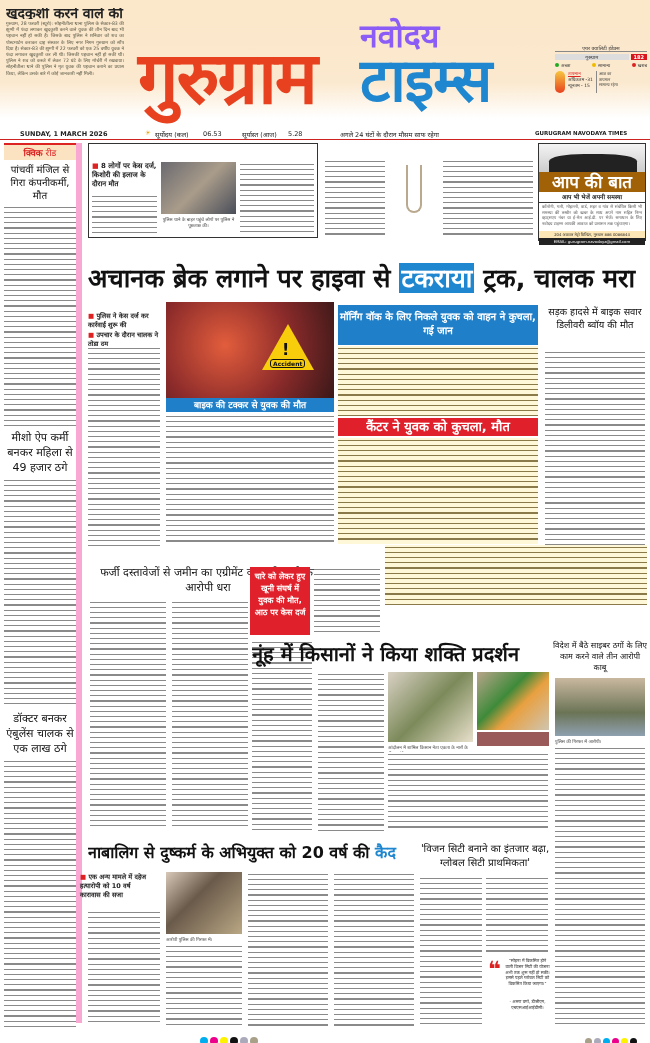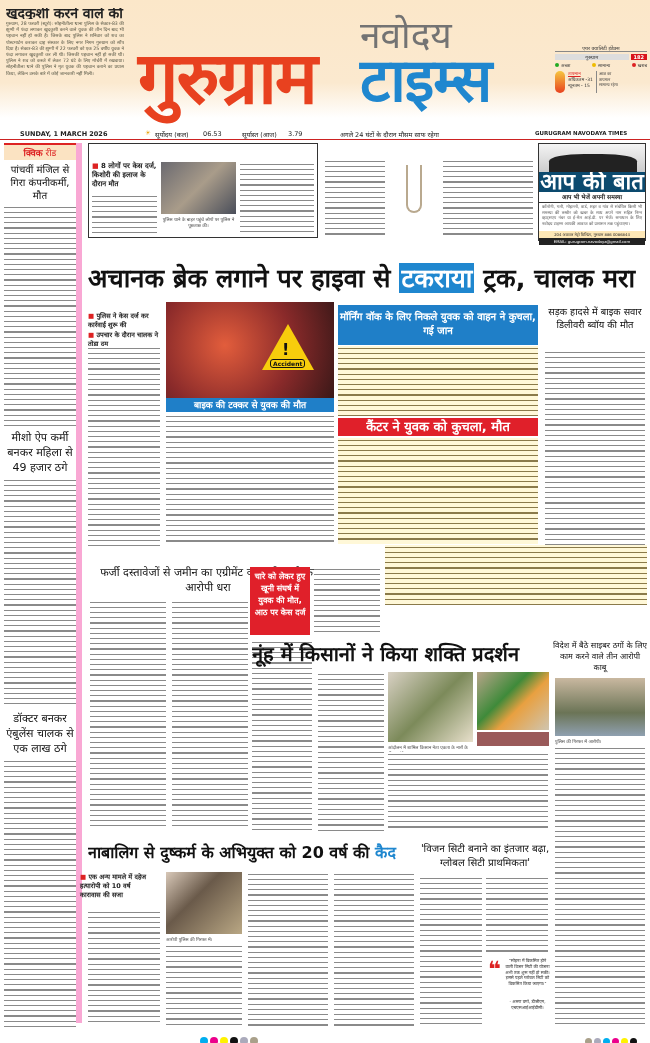--- a/index.html
+++ b/index.html
@@ -5,21 +5,21 @@
 *{box-sizing:border-box;margin:0;padding:0}
 body{width:650px;height:1043px;background:#fff;font-family:"DejaVu Sans",sans-serif;position:relative;overflow:hidden;color:#222}
 .abs{position:absolute}
 .txt{font-size:4.6px;line-height:6.2px;color:#555;text-align:justify}
 .lines{background:repeating-linear-gradient(#fff 0 1.6px,#8a8a8a 1.6px 2.8px,#fff 2.8px 5.2px);}
 .lines.yel{background:repeating-linear-gradient(#fff8d8 0 1.6px,#8a7a4a 1.6px 2.8px,#fff8d8 2.8px 5.2px);}
 .head{font-family:"DejaVu Sans",sans-serif;font-weight:bold;color:#111;white-space:nowrap;overflow:hidden}
 .masthead{left:0;top:0;width:650px;height:118px;background:linear-gradient(#fbe7c9 0%,#fbe9cf 70%,#fff 100%)}
 .topstory{left:6px;top:8px;width:118px;height:110px}
 .logo1{left:138px;top:38px;font-size:72px;font-weight:900;color:#e8411f;letter-spacing:-2px;line-height:80px}
-.logo2{left:360px;top:18px;font-size:37px;font-weight:400;color:#737373;line-height:36px}
+.logo2{left:360px;top:18px;font-size:32px;font-weight:700;color:#8b5cf6;line-height:36px}
 .logo3{left:360px;top:48px;font-size:60px;font-weight:900;color:#1f87cf;line-height:64px;letter-spacing:-1px}
 .aqi{left:555px;top:45px;width:92px;height:60px;font-size:5px;color:#333}
 .dateline{left:0;top:128px;width:650px;height:12px;font-size:6.5px;border-bottom:1.5px solid #c22}
 .sec{border:1px solid #333}
 .redbar{background:#e0202a;color:#fff}
 .bluebar{background:#1f7fc8;color:#fff}
 .photo{background:#888}
 .dot{display:inline-block;width:8px;height:8px;border-radius:50%;margin-right:2px}
 </style>
 </head>
@@ -55,21 +55,21 @@
     <div style="font-size:4px;line-height:5.5px;border-left:0.5px solid #888;padding-left:2px;width:26px">आज का तापमान सामान्य रहेगा</div>
   </div>
 </div>
 
 <div class="abs dateline">
   <span class="abs" style="left:20px;top:2px;font-weight:bold">SUNDAY, 1 MARCH 2026</span>
   <span class="abs" style="left:145px;top:1px;color:#e8a000">☀</span>
   <span class="abs" style="left:155px;top:2px">सूर्योदय (कल)</span>
   <span class="abs" style="left:203px;top:2px">06.53</span>
   <span class="abs" style="left:242px;top:2px">सूर्यास्त (आज)</span>
-  <span class="abs" style="left:288px;top:2px">3.79</span>
+  <span class="abs" style="left:288px;top:2px">5.28</span>
   <span class="abs" style="left:340px;top:2px">अगले 24 घंटों के दौरान मौसम साफ रहेगा</span>
   <span class="abs" style="left:535px;top:2px;font-weight:bold;font-size:5.5px">GURUGRAM NAVODAYA TIMES</span>
 </div>
 
 <div class="abs" style="left:4px;top:143px;width:78px;height:880px;border-right:6px solid #f9a8d4">
   <div style="background:#fbe3c2;text-align:center;font-size:9px;padding:1px 0;border-top:2px solid #d22">
     <span style="color:#d22;font-weight:bold">क्विक</span> <span style="color:#d22">रीड</span>
   </div>
   <div class="head" style="white-space:normal;font-size:10px;line-height:13px;text-align:center;font-weight:normal;margin:3px 0">पांचवीं मंजिल से गिरा कंपनीकर्मी, मौत</div>
   <div class="lines" style="height:222px"></div>
@@ -92,21 +92,21 @@
   <div class="abs" style="left:64px;top:22px;width:50px;height:60px;background:#fff">
     <div style="margin:0 auto;width:16px;height:48px;border:2px solid #b9a98f;border-radius:0 0 8px 8px;border-top:none"></div>
   </div>
   <div class="abs lines" style="left:118px;top:16px;width:90px;height:76px"></div>
 </div>
 
 <div class="abs sec" style="left:538px;top:143px;width:108px;height:98px">
   <div style="height:28px;background:linear-gradient(#f4f4f4,#ccc);position:relative">
     <div style="position:absolute;left:10px;bottom:0;width:88px;height:18px;background:#222;border-radius:40% 40% 0 0"></div>
   </div>
-  <div style="background:#0c4a6e;color:#fff;text-align:center;font-weight:900;font-size:22px;line-height:20px">आप की बात</div>
+  <div style="background:#a16207;color:#fff;text-align:center;font-weight:900;font-size:17px;line-height:20px">आप की बात</div>
   <div style="text-align:center;font-size:6px;font-weight:bold;border-bottom:1px solid #333;padding:1px">आप भी भेजें अपनी समस्या</div>
   <div class="txt" style="padding:1px 3px;height:28px;overflow:hidden;font-size:4.2px;line-height:5.5px">कॉलोनी, गली, मोहल्लों, वार्ड, शहर व गांव से संबंधित किसी भी समस्या की तस्वीर को खबर के साथ अपने नाम सहित निम्न व्हाट्सएप नंबर या ई-मेल आई.डी. पर भेजें। समाधान के लिए नवोदय टाइम्स आपकी आवाज को प्रशासन तक पहुंचाएगा।</div>
   <div style="background:#fde7b6;font-size:3.8px;text-align:center;padding:1px 0">204 अग्रवाल मेट्रो बिल्डिंग, गुरुग्राम 886 0086844</div>
   <div style="background:#222;color:#fff;font-size:3.8px;text-align:center;padding:1px 0">EMAIL: gurugram.navodaya@gmail.com</div>
 </div>
 
 <div class="abs head" style="left:88px;top:261px;width:560px;font-size:25.5px;font-weight:900;line-height:34px">
   <span>अचानक ब्रेक लगाने पर हाइवा से </span><span style="background:#1f87cf;color:#fff;padding:0 2px">टकराया</span><span> ट्रक, चालक मरा</span>
 </div>
 <div class="abs" style="left:88px;top:312px;width:72px;font-size:6.5px;font-weight:bold;line-height:8.5px">

